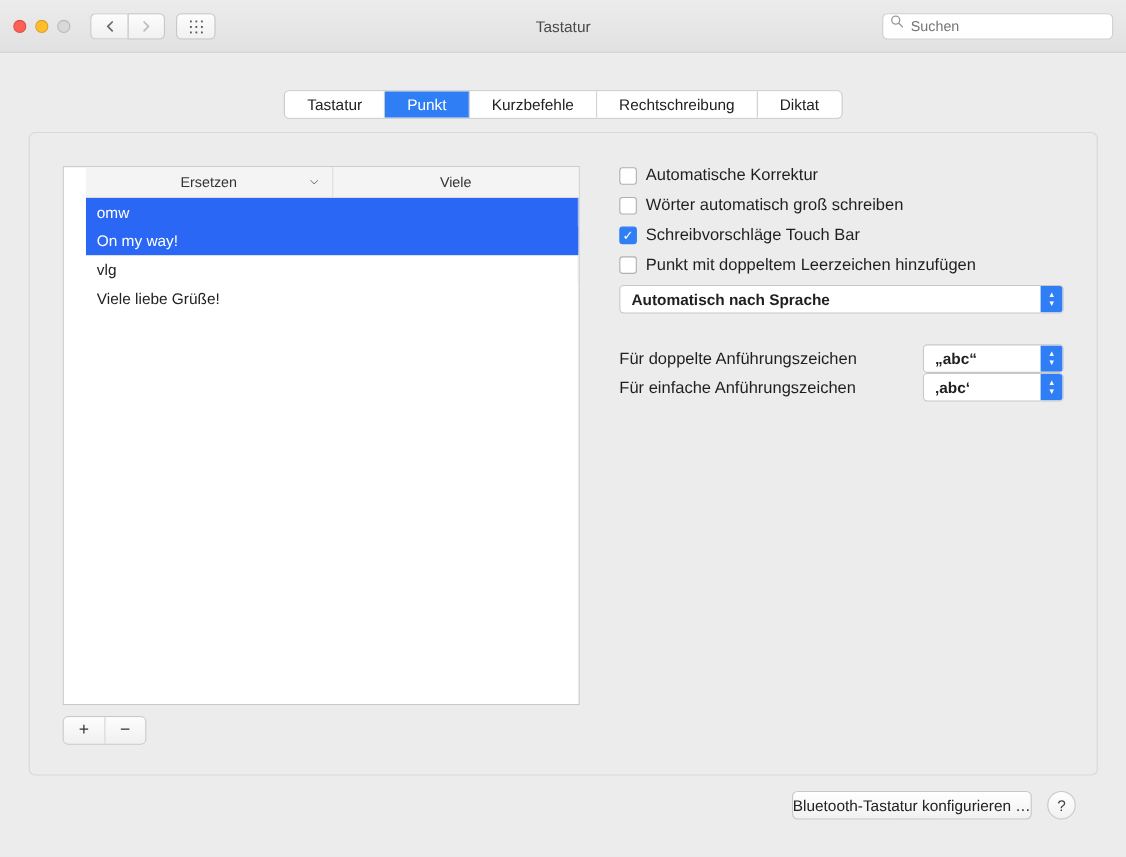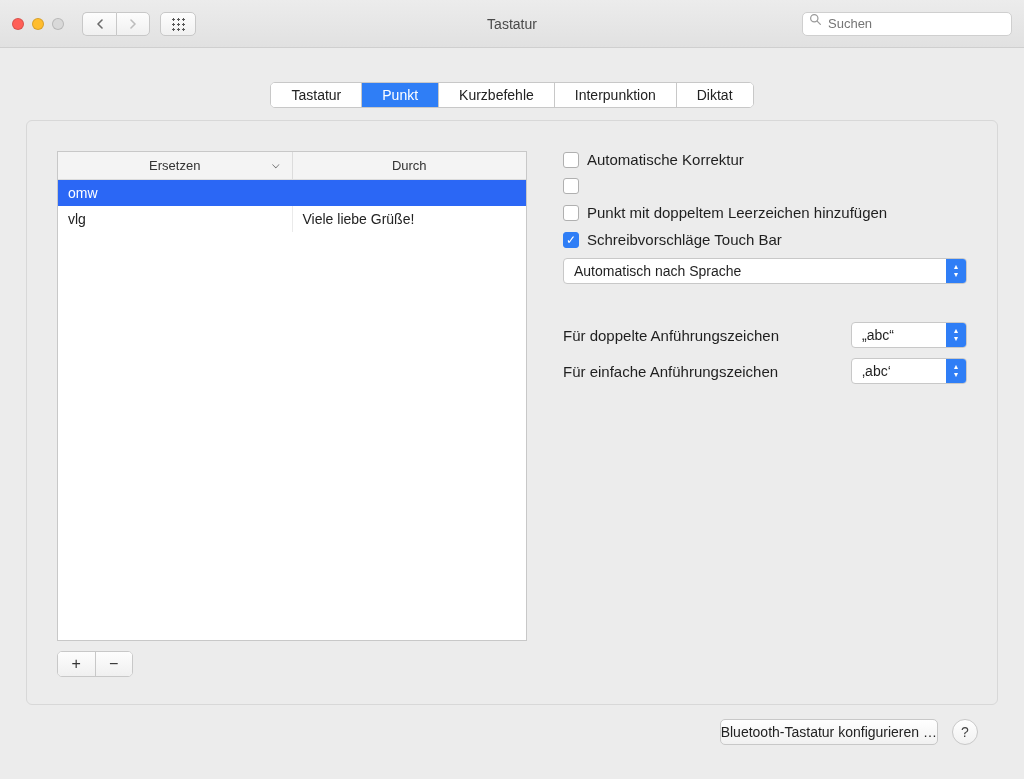--- a/index.html
+++ b/index.html
@@ -71,31 +71,31 @@
     padding: 30px 30px 18px;
     display: flex; flex-direction: column;
     position: relative;
   }
   .pane-top { display: flex; gap: 36px; flex: 1; }
 
   
   .tablebox {
     width: 470px; height: 490px;
     border: 1px solid #c8c8c8; background: #fff;
-    display: flex; flex-direction: column;
+    display: flex; flex-direction: column; padding-left: 20px;
   }
   .thead { display: flex; background: #f4f4f4; border-bottom: 1px solid #dcdcdc; }
   .th {
     flex: 1; padding: 6px 10px; font-size: 13px; color: #333;
     text-align: center; position: relative;
   }
   .th:first-child { border-right: 1px solid #dcdcdc; }
   .th .sort { position: absolute; right: 12px; top: 7px; font-size: 10px; }
   .tbody { flex: 1; overflow: auto; }
-  .row { display: flex; }
+  .row { display: flex; flex-direction: column; }
   .cell { flex: 1; padding: 5px 10px; font-size: 14px; border-right: 1px solid #eaeaea; }
   .cell:last-child { border-right: none; }
   .row.sel { background: #2b67f5; color: #fff; }
   .row.sel .cell { border-right-color: rgba(255,255,255,.25); }
 
   .addremove { margin-top: 10px; display: inline-flex; border: 1px solid #c8c8c8; border-radius: 5px; overflow: hidden; background: #fff; width: 76px; height: 26px; }
   .addremove button { flex: 1; border: none; background: linear-gradient(#fdfdfd,#f0f0f0); font-size: 16px; color: #333; cursor: default; }
   .addremove button:first-child { border-right: 1px solid #c8c8c8; }
 
   
@@ -108,32 +108,32 @@
   .cbox.checked { background: #2f7ef6; border-color: #2f7ef6; }
   .cbox.checked::after { content: "✓"; color: #fff; font-size: 12px; line-height: 1; }
 
   .section-label { margin-top: 34px; margin-bottom: 8px; }
 
   .select {
     display: flex; align-items: center; justify-content: space-between;
     border: 1px solid #c8c8c8; border-radius: 4px; background: #fff;
     height: 26px; padding-left: 10px; overflow: hidden;
   }
-  .select .val { font-size: 14px; }
+  .select .val { font-size: 14px; font-weight: bold; }
   .stepper {
     width: 20px; height: 100%; background: #2f7ef6;
     display: flex; flex-direction: column; align-items: center; justify-content: center;
     color: #fff;
   }
   .stepper::before { content: "▴"; font-size: 8px; line-height: 8px; }
   .stepper::after { content: "▾"; font-size: 8px; line-height: 8px; }
 
-  .formrow { display: flex; align-items: center; margin-top: 10px; }
+  .formrow { display: flex; align-items: center; }
   .formrow .label { flex: 1; font-size: 15px; }
-  .formrow .select { width: 116px; }
+  .formrow .select { width: 128px; }
 
   
   .bottom {
     display: flex; justify-content: flex-end; align-items: center; gap: 14px;
     padding: 14px 20px 14px;
   }
   .btn {
     height: 26px; padding: 0 0; border: 1px solid #c8c8c8; border-radius: 5px;
     background: linear-gradient(#fff,#f1f1f1); font-size: 14px; color: #222;
     display: inline-flex; align-items: center;
@@ -177,69 +177,71 @@
     <input type="text" placeholder="Suchen" style="">
   </div>
 </div>
 
 <div class="content">
 
   <div class="tabs">
     <div class="tab">Tastatur</div>
     <div class="tab active">Punkt</div>
     <div class="tab">Kurzbefehle</div>
-    <div class="tab">Interpunktion</div>
+    <div class="tab">Rechtschreibung</div>
     <div class="tab">Diktat</div>
   </div>
 
   <div class="pane">
     <div class="pane-top">
 
       <div>
         <div class="tablebox">
           <div class="thead">
             <div class="th">
               <span>Ersetzen</span>
               <span class="sort">⌵</span>
             </div>
             <div class="th">
-              <span>Durch</span>
+              <span>Viele</span>
             </div>
           </div>
           <div class="tbody">
             <div class="row sel">
               <div class="cell">omw</div>
+              <div class="cell">On my way!</div>
             </div>
             <div class="row">
               <div class="cell">vlg</div>
               <div class="cell">Viele liebe Grüße!</div>
             </div>
           </div>
         </div>
         <div class="addremove">
           <button>+</button>
           <button>−</button>
         </div>
       </div>
 
       <div class="opts">
         <div class="checkrow">
           <span class="cbox"></span>
           <span>Automatische Korrektur</span>
         </div>
         <div class="checkrow">
           <span class="cbox"></span>
+          <span>Wörter automatisch groß schreiben</span>
+        </div>
+        <div class="checkrow">
+          <span class="cbox checked"></span>
+          <span>Schreibvorschläge Touch Bar</span>
         </div>
         <div class="checkrow">
           <span class="cbox"></span>
           <span>Punkt mit doppeltem Leerzeichen hinzufügen</span>
-        </div>
-        <div class="checkrow">
-          <span class="cbox checked"></span>
-          <span>Schreibvorschläge Touch Bar</span>
         </div>
 
         <div class="select" style="width:100%;">
           <span class="val">Automatisch nach Sprache</span>
           <span class="stepper"></span>
         </div>
 
         <div style="height:28px"></div>
 
 

